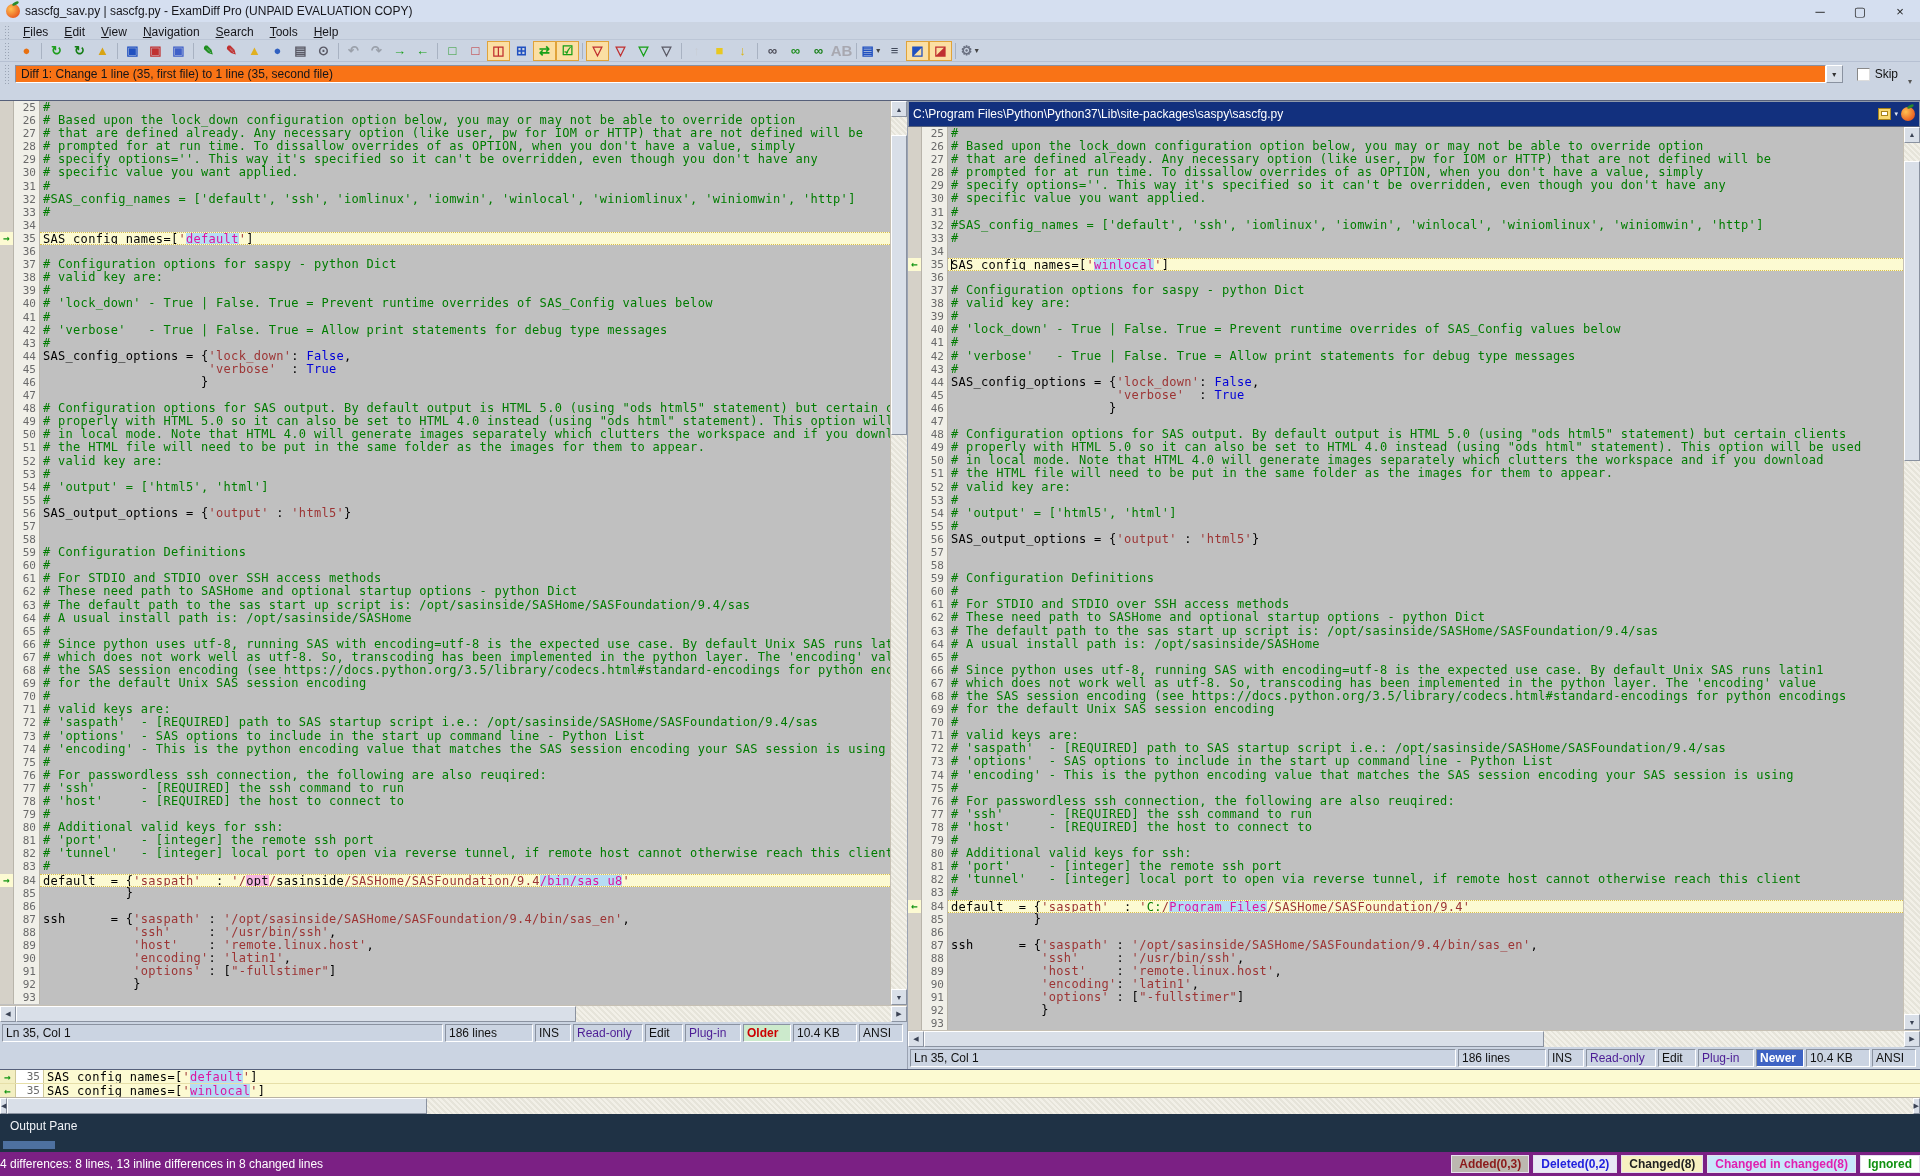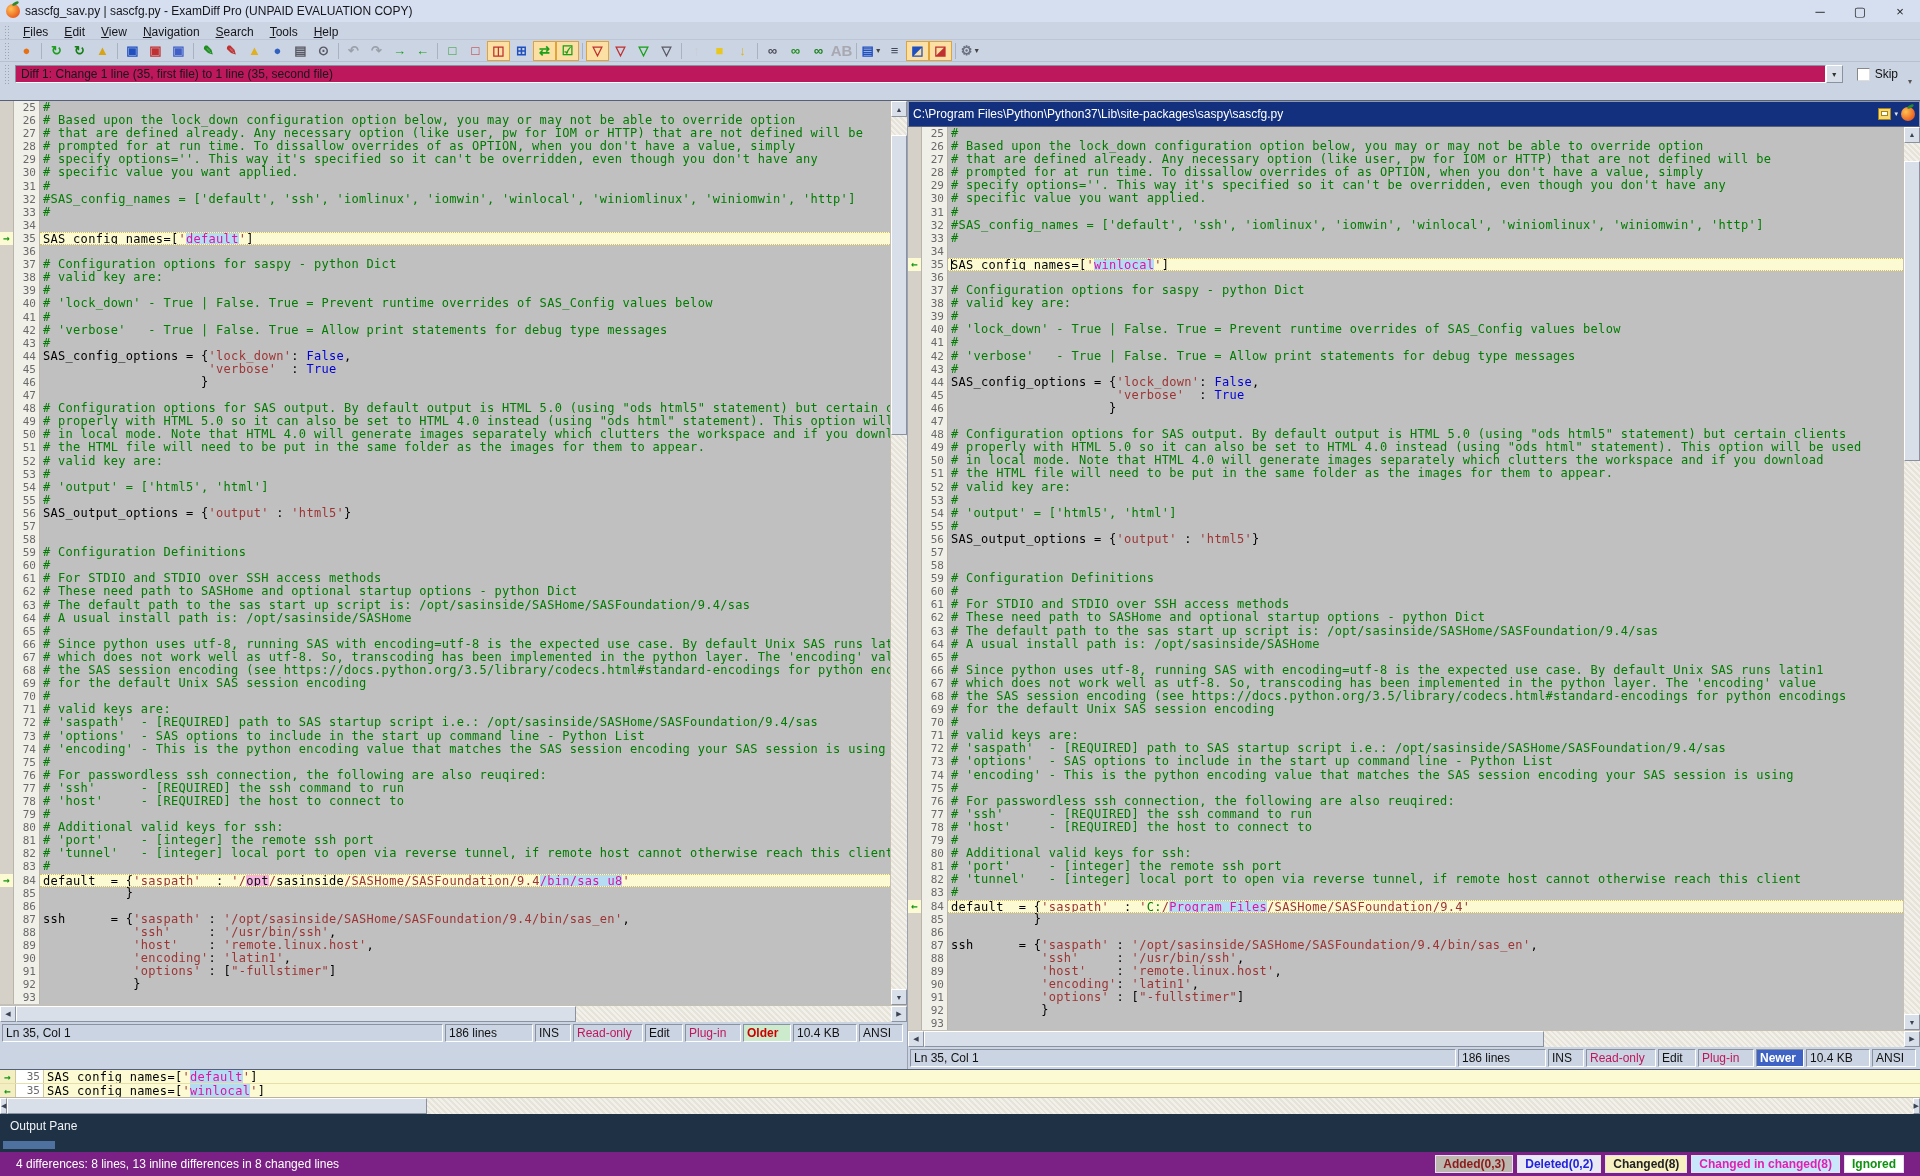--- a/index.html
+++ b/index.html
@@ -18,21 +18,21 @@
   .menu-item{padding:1px 8px;color:#15151a}
   .menu-item u{text-decoration:underline}
   
   .toolbar{height:22px;display:flex;align-items:center;background:#CBD4E2;border-bottom:1px solid #b6c0d2;padding-right:4px}
   .tbtn{width:23px;height:20px;display:flex;align-items:center;justify-content:center;font-size:13px;font-weight:bold;border:1px solid transparent;flex:none;position:relative}
   .tbtn.active{background:#FBDFA3;border-color:#E0A33A}
   .tbtn .dd{font-size:7px;color:#444;margin-left:1px}
   .tsep{width:1px;height:16px;background:#a8b2c2;margin:0 3px;flex:none}
   
   .diffbar{height:24px;display:flex;align-items:center;background:#CBD4E2;padding-right:8px}
-  .diffcombo{flex:1;height:18px;background:#be185d;border:1px solid;border-color:#8a90a0 #fff #fff #8a90a0;display:flex;align-items:center;padding-left:5px;color:#15151a}
+  .diffcombo{flex:1;height:18px;background:#f97316;border:1px solid;border-color:#8a90a0 #fff #fff #8a90a0;display:flex;align-items:center;padding-left:5px;color:#15151a}
   .combobtn{width:17px;height:18px;background:#D9DFE8;border:1px solid;border-color:#fff #8a92a0 #8a92a0 #fff;display:flex;align-items:center;justify-content:center;font-size:7px;color:#333;flex:none}
   .skipwrap{display:flex;align-items:center;margin-left:14px}
   .checkbox{width:13px;height:13px;background:#fff;border:1px solid;border-color:#888 #ddd #ddd #888;flex:none}
   .skiplabel{margin-left:5px}
   .chev{font-size:8px;color:#555;margin-left:10px;align-self:flex-end}
   .spacer14{height:14px;background:#CBD4E2}
   
   .panes{display:flex;height:969px;border-top:1px solid #56607a}
   .pane{display:flex;flex-direction:column;background:#CBD4E2}
   .pane.left{width:908px;border-right:1px solid #9aa2b2}
@@ -66,37 +66,37 @@
   .vtrack{flex:1;position:relative;background:repeating-linear-gradient(45deg,#F2F0E8 0 2px,#E6E4DA 2px 4px)}
   .vthumb{position:absolute;left:0;right:0;background:#D9DFE8;border:1px solid;border-color:#fff #8a92a0 #8a92a0 #fff}
   .hscroll{height:17px;display:flex;background:#EFEDE5;border-top:1px solid #c6c0b4}
   .hscroll .sbtn{width:16px;height:100%}
   .htrack{flex:1;position:relative;background:repeating-linear-gradient(45deg,#F2F0E8 0 2px,#E6E4DA 2px 4px)}
   .hthumb{position:absolute;top:0;bottom:0;background:#D9DFE8;border:1px solid;border-color:#fff #8a92a0 #8a92a0 #fff}
   
   .pane-status{height:22px;display:flex;align-items:stretch;background:#CBD4E2;padding:2px 2px}
   .stseg{border:1px solid;border-color:#8a92a0 #fff #fff #8a92a0;display:flex;align-items:center;padding:0 3px;margin-right:2px;white-space:nowrap;overflow:hidden}
   .stseg.flex{flex:1}
-  .stseg.dis{color:#be185d}
+  .stseg.dis{color:#4c1d95}
   .stseg.older{color:#CC0000;background:#CCEACC;font-weight:bold}
   .stseg.newer{color:#fff;background:#3E63C4;font-weight:bold}
   
   .diffrows{height:28px;background:#FCFAD2;border-top:1px solid #56607a}
   .drow{display:flex;height:14px;font-family:"DejaVu Sans Mono",monospace;font-size:12px;line-height:14px;border-bottom:1px solid #E6DFA8}
   .drow .gut{width:16px;background:#F3EFC2;border-right:1px solid #CFC89A}
   .drow .num{width:28px;background:#fff;border-right:1px solid #CFC89A;line-height:14px}
   .drow .txt{background:#FCFAD2}
   
   .strip{height:17px;display:flex;background:#EFEDE5;border-top:1px solid #b8b2a4}
   
   .output{height:38px;background:#1F3245;position:relative}
   .outlabel{color:#F2F4F8;padding:5px 0 0 10px;font-size:12px}
   .outprog{position:absolute;left:3px;bottom:3px;width:52px;height:8px;background:#4E71A0}
   
-  .purple{height:24px;background:#7B2084;display:flex;align-items:center;padding:0 16px;color:#fff}
+  .purple{height:24px;background:#7B2084;display:flex;align-items:center;padding:0 0;color:#fff}
   .psummary{flex:1}
   .badge{padding:1px 7px;margin-left:4px;border:1px solid #E6E0EE;font-size:12px;white-space:nowrap;font-weight:bold}
 </style>
 </head>
 <body>
 
 <div id="app">
 
   <div class="titlebar">
     <span class="fruit"></span>

